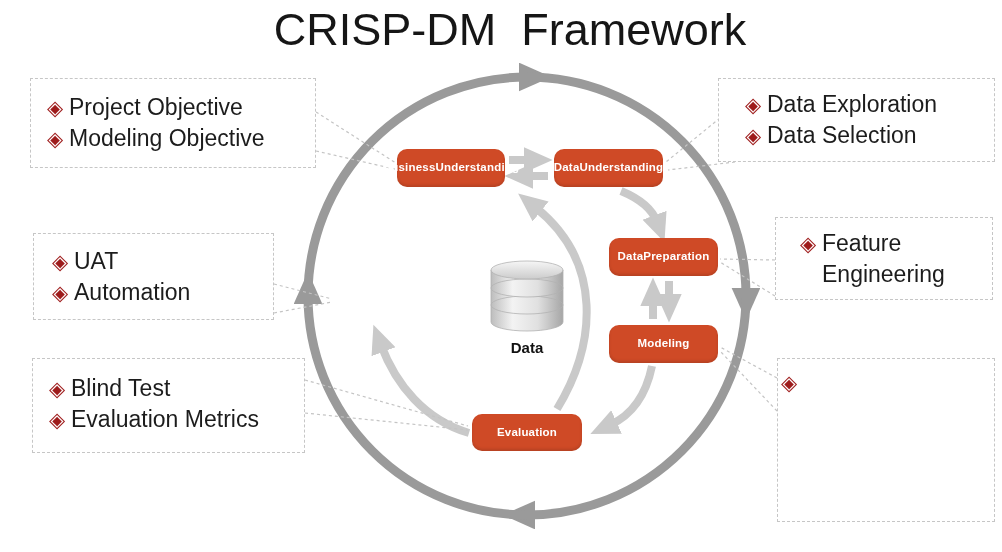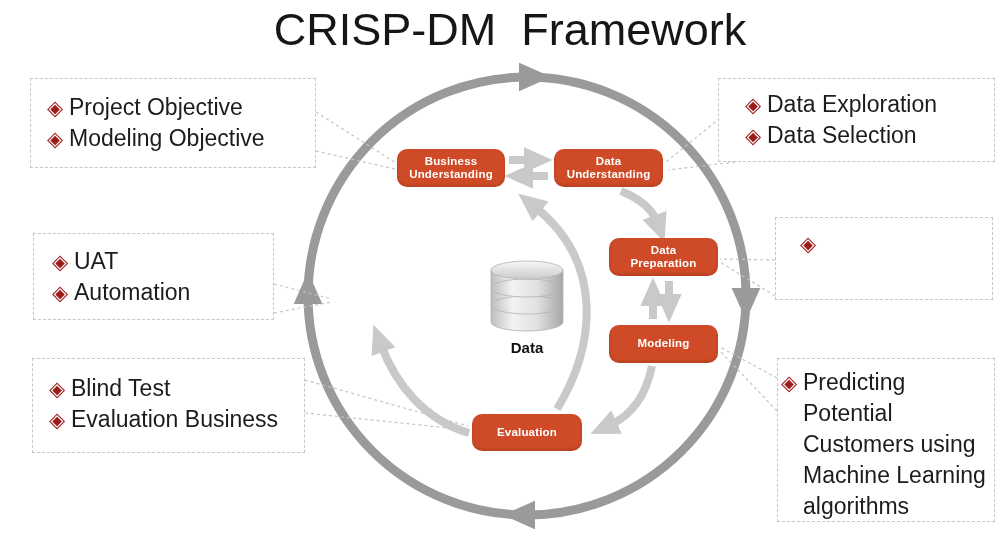--- a/index.html
+++ b/index.html
@@ -18,21 +18,21 @@
     box-sizing:border-box;color:#1c1c1c;font-size:23px;line-height:31px;
   }
   .citem{display:flex;align-items:flex-start;}
   .bullet{
     flex:0 0 22px;width:22px;color:#9e1b1b;font-size:21px;line-height:31px;
     text-align:left;
   }
   .ctext{flex:1 1 auto;}
   .pbox{
     position:absolute;background:#cf4a26;border-radius:10px;
-    display:flex;flex-direction:column;align-items:center;justify-content:center;
+    display:flex;align-items:center;justify-content:center;
     color:#ffffff;font-weight:bold;font-size:11.5px;line-height:13.5px;
     letter-spacing:0.2px;text-align:center;box-sizing:border-box;
     box-shadow:inset 0 -2px 3px rgba(0,0,0,0.12);
   }
   .pbox span{display:block;}
   .datalabel{
     position:absolute;left:491px;top:339px;width:72px;text-align:center;
     font-weight:bold;font-size:15px;color:#111111;
   }
 </style>
@@ -154,34 +154,34 @@
     </div>
     <div class="citem">
       <span class="bullet">◈</span>
       <span class="ctext">Automation</span>
     </div>
   </div>
 
   <div class="callout" style="left:775px;top:217px;width:218px;height:83px;padding:10px 2px 0 24px">
     <div class="citem">
       <span class="bullet">◈</span>
+      <span class="ctext">Feature Engineering</span>
     </div>
   </div>
 
   <div class="callout" style="left:32px;top:358px;width:273px;height:95px;padding:14px 2px 0 16px">
     <div class="citem">
       <span class="bullet">◈</span>
       <span class="ctext">Blind Test</span>
     </div>
     <div class="citem">
       <span class="bullet">◈</span>
-      <span class="ctext">Evaluation Business</span>
+      <span class="ctext">Evaluation Metrics</span>
     </div>
   </div>
 
   <div class="callout" style="left:777px;top:358px;width:218px;height:164px;padding:8px 2px 0 3px">
     <div class="citem">
       <span class="bullet">◈</span>
-      <span class="ctext">Predicting Potential Customers using Machine Learning algorithms</span>
     </div>
   </div>
 
 </div>
 
 </body></html>

